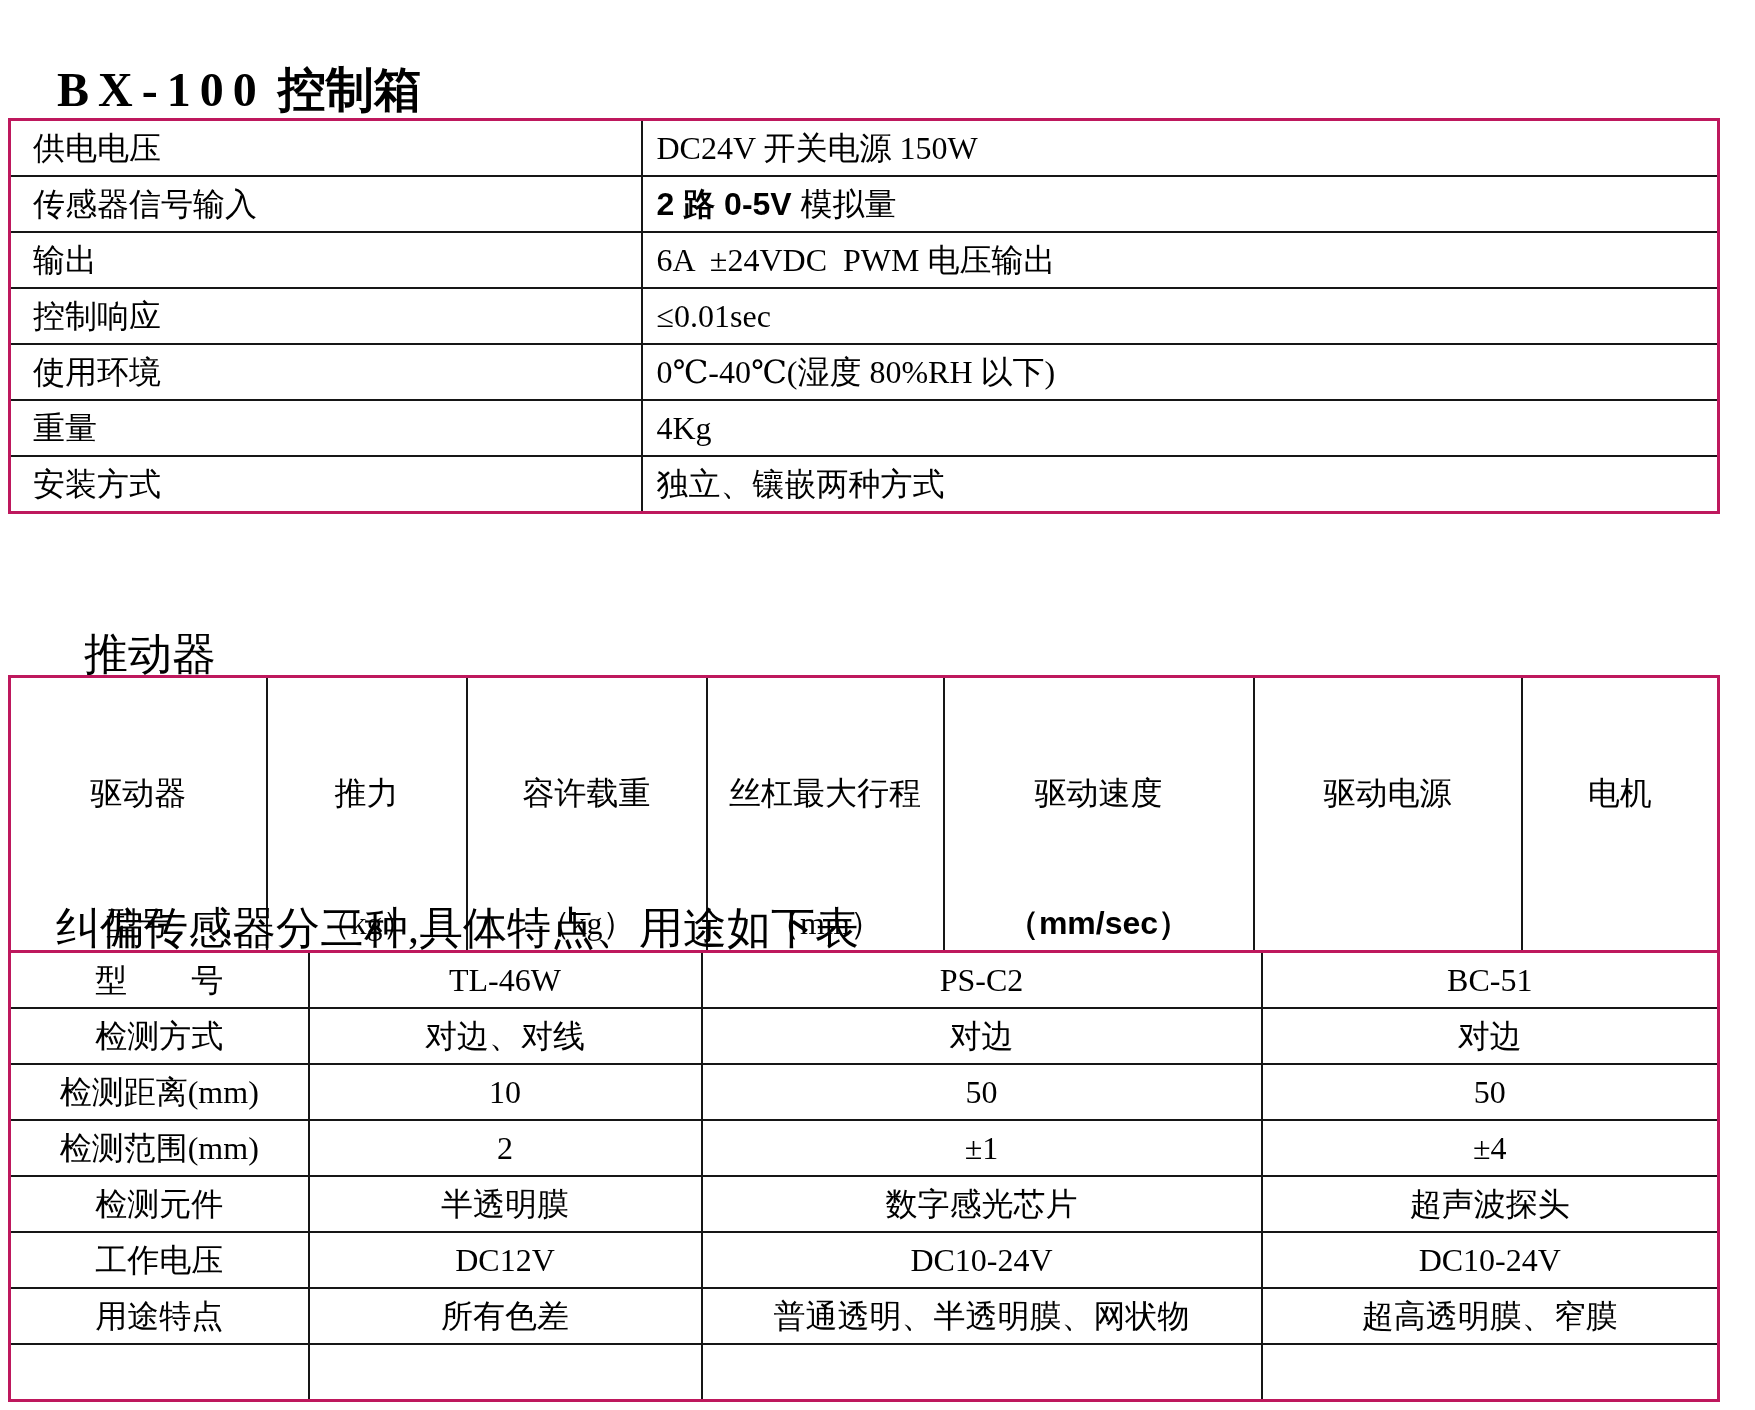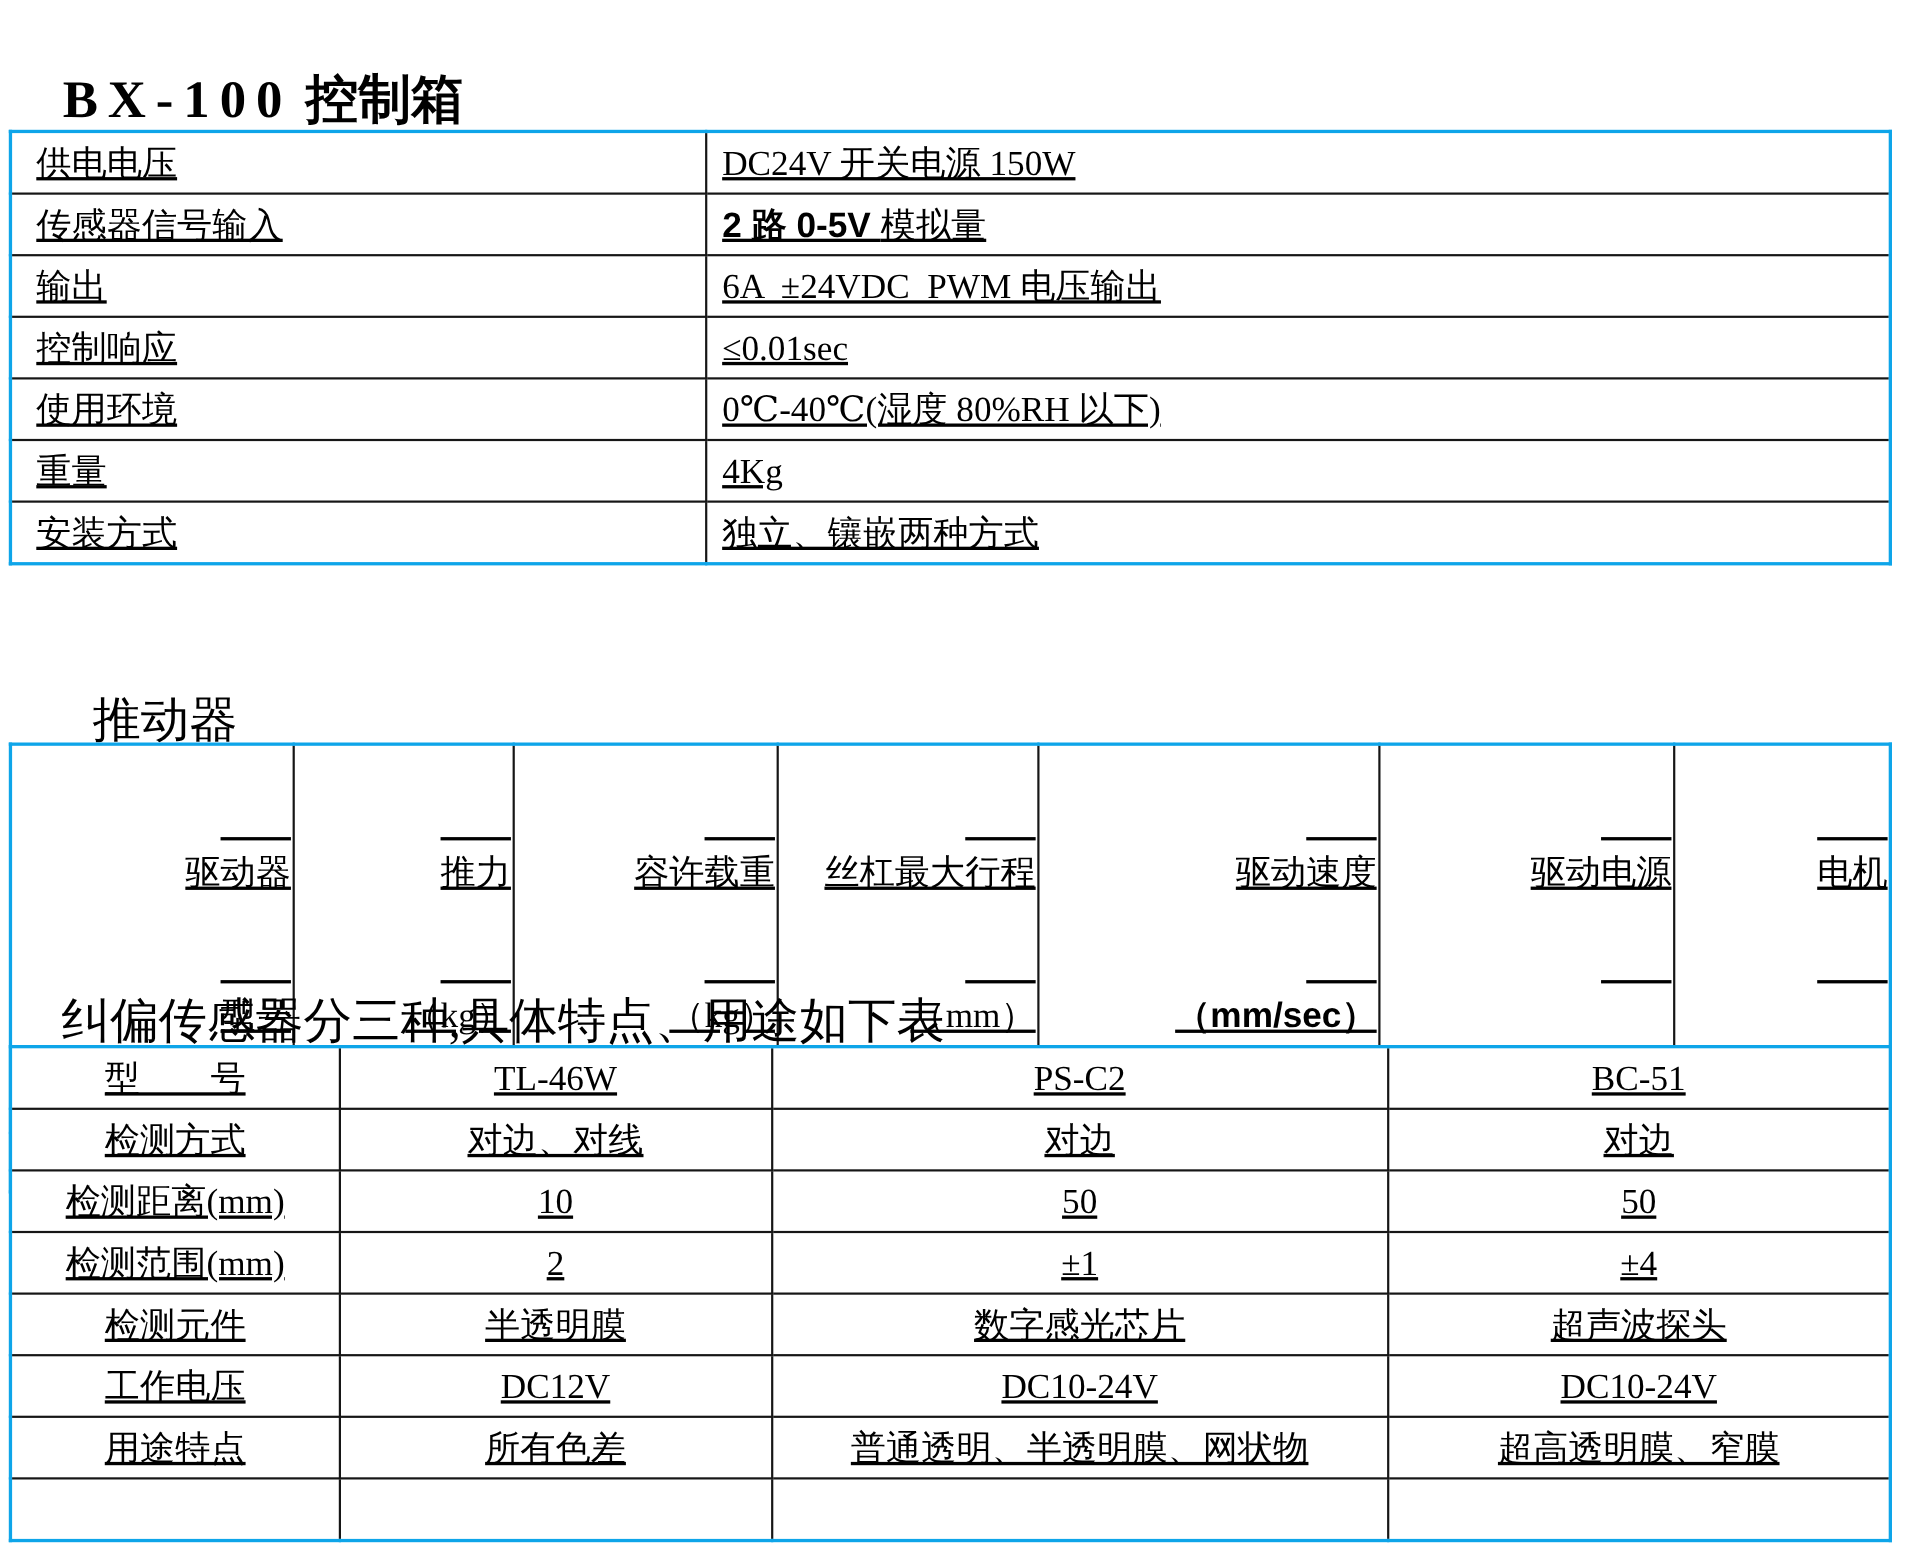--- a/index.html
+++ b/index.html
@@ -43,38 +43,38 @@
     background: #ffffff;
   }
   table.spec td, table.spec th {
     border: 2px solid #161616;
     font-weight: normal;
     font-size: 32px;
     overflow: hidden;
     white-space: pre-wrap;
     line-height: 1.25;
   }
-  table.spec { border: 3px solid #0ea5e9; text-decoration: underline; }
+  table.spec { border: 3px solid #be185d; }
 
   
   #control-box-table { left: 8px; top: 118px; width: 1709px; }
   #control-box-table td { height: 52px; vertical-align: middle; text-align: left; }
   #control-box-table td.label { padding-left: 22px; }
   #control-box-table td.value { padding-left: 14px; margin-left: 32px; }
   .sans-strong {
     font-family: "Liberation Sans", "DejaVu Sans", sans-serif;
     font-weight: bold;
   }
 
   
   #pusher-table { left: 8px; top: 675px; width: 1709px; }
   #pusher-table th {
     height: 110px;
     vertical-align: top;
-    text-align: right;
+    text-align: center;
     padding-top: 10px;
   }
   #pusher-table th .hline { line-height: 50px; min-height: 50px; }
   #pusher-table td { height: 49px; vertical-align: middle; text-align: center; }
   .hdr-sans {
     font-family: "Liberation Sans", "DejaVu Sans", sans-serif;
     font-weight: bold;
   }
 
   

